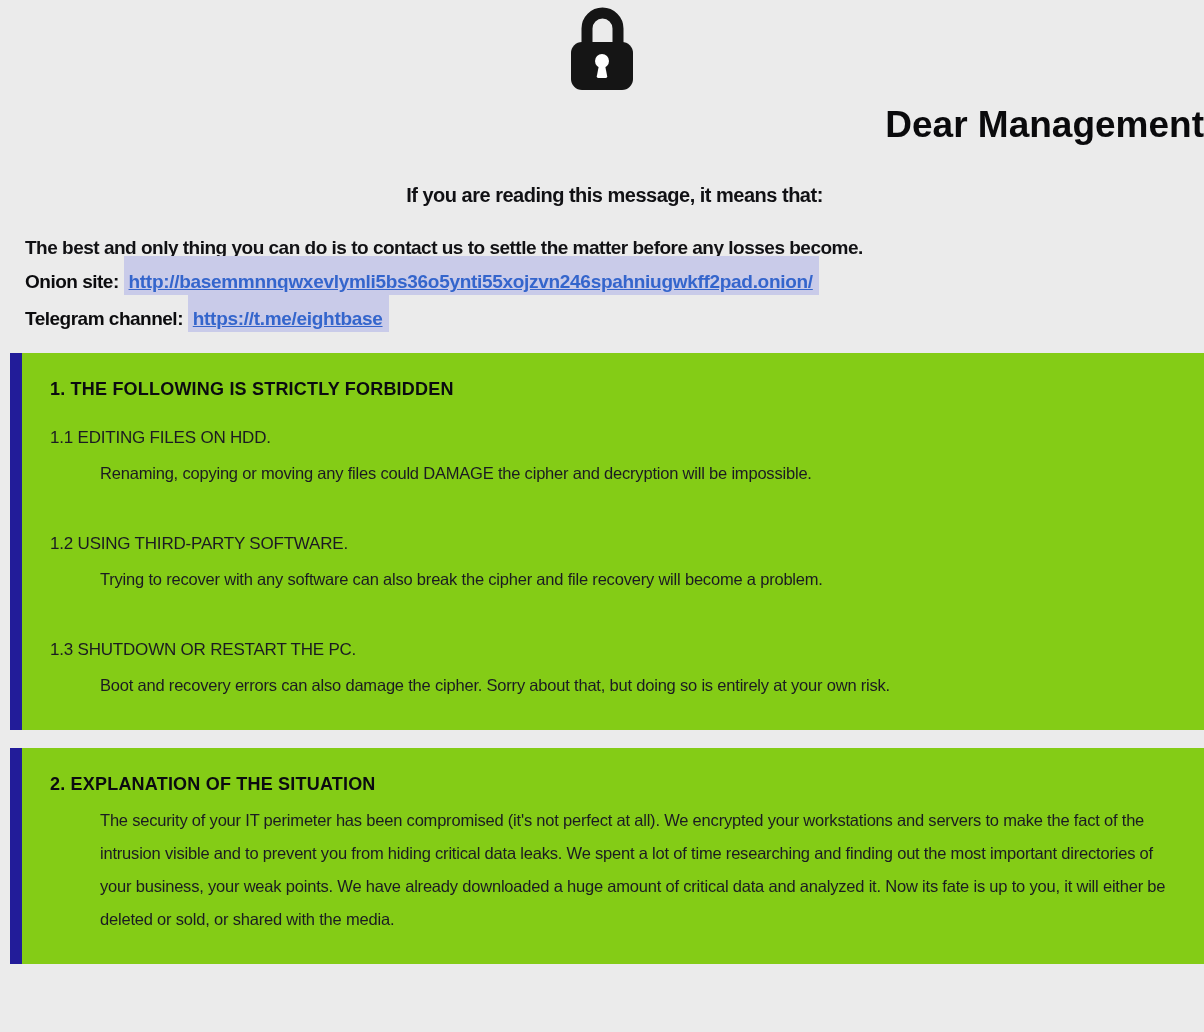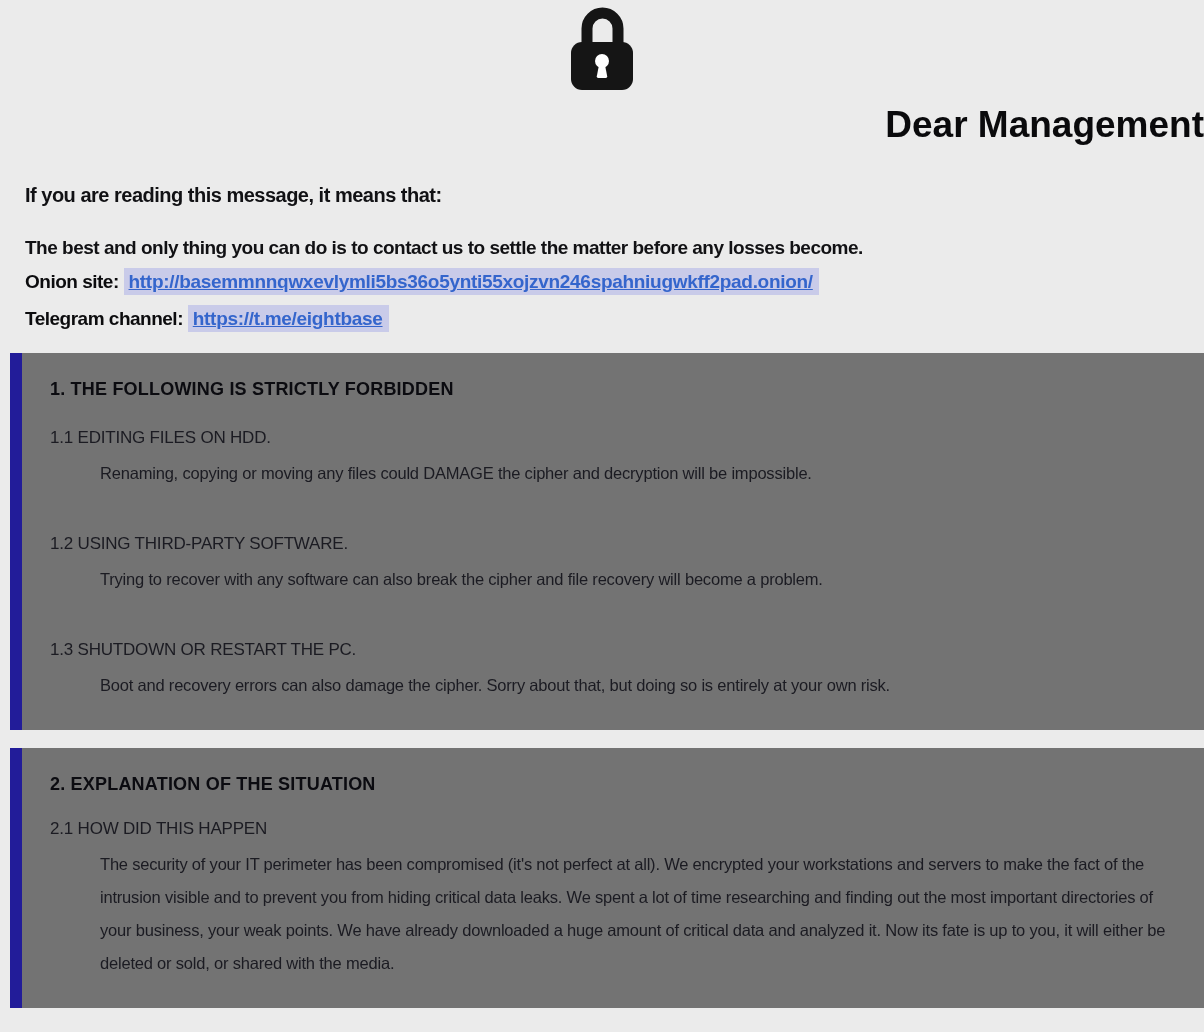--- a/index.html
+++ b/index.html
@@ -16,20 +16,21 @@
     font-weight: bold;
     letter-spacing: 0px;
     margin-top: 12px;
     color: #0a0a0c;
   }
   .lead {
     margin: 38px 0 0 25px;
     font-size: 20px;
     font-weight: bold;
     letter-spacing: -0.5px;
+    text-align: center;
   }
   .bullets { margin: 34px 0 0 72px; }
   .bullet {
     font-size: 20px;
     font-weight: bold;
     letter-spacing: -0.5px;
     line-height: 32px;
   }
   .contact-lead {
     margin: 30px 0 0 25px;
@@ -42,27 +43,27 @@
     font-size: 19px;
     font-weight: bold;
     letter-spacing: -0.5px;
     line-height: 28px;
   }
   .contact-label { color: #0c0c0e; }
   .note-link {
     color: #3465cc;
     text-decoration: underline;
     background: #c9cbe9;
-    padding: 3px 6px 3px 5px;
+    padding: 15px 6px 3px 5px;
     cursor: pointer;
     letter-spacing: -0.3px;
   }
   .panel {
     margin: 20px 0 0 10px;
-    background: #737373;
+    background: #84cc16;
     border-left: 12px solid #221c99;
     padding: 16px 8px 28px 28px;
     color: #1b1b22;
   }
   .panel + .panel { margin-top: 18px; }
   .panel-heading {
     font-size: 18px;
     font-weight: bold;
     letter-spacing: 0.2px;
     margin-top: 10px;
@@ -119,17 +120,16 @@
     <div class="item-title">1.1 EDITING FILES ON HDD.</div>
     <div class="item-body">Renaming, copying or moving any files could DAMAGE the cipher and decryption will be impossible.</div>
     <div class="item-title gap">1.2 USING THIRD-PARTY SOFTWARE.</div>
     <div class="item-body">Trying to recover with any software can also break the cipher and file recovery will become a problem.</div>
     <div class="item-title gap">1.3 SHUTDOWN OR RESTART THE PC.</div>
     <div class="item-body">Boot and recovery errors can also damage the cipher. Sorry about that, but doing so is entirely at your own risk.</div>
   </div>
 
   <div class="panel">
     <div class="panel-heading">2. EXPLANATION OF THE SITUATION</div>
-    <div class="item-title tight">2.1 HOW DID THIS HAPPEN</div>
     <div class="item-body">The security of your IT perimeter has been compromised (it's not perfect at all). We encrypted your workstations and servers to make the fact of the intrusion visible and to prevent you from hiding critical data leaks. We spent a lot of time researching and finding out the most important directories of your business, your weak points. We have already downloaded a huge amount of critical data and analyzed it. Now its fate is up to you, it will either be deleted or sold, or shared with the media.</div>
   </div>
 
 </div>
 
 </body></html>

